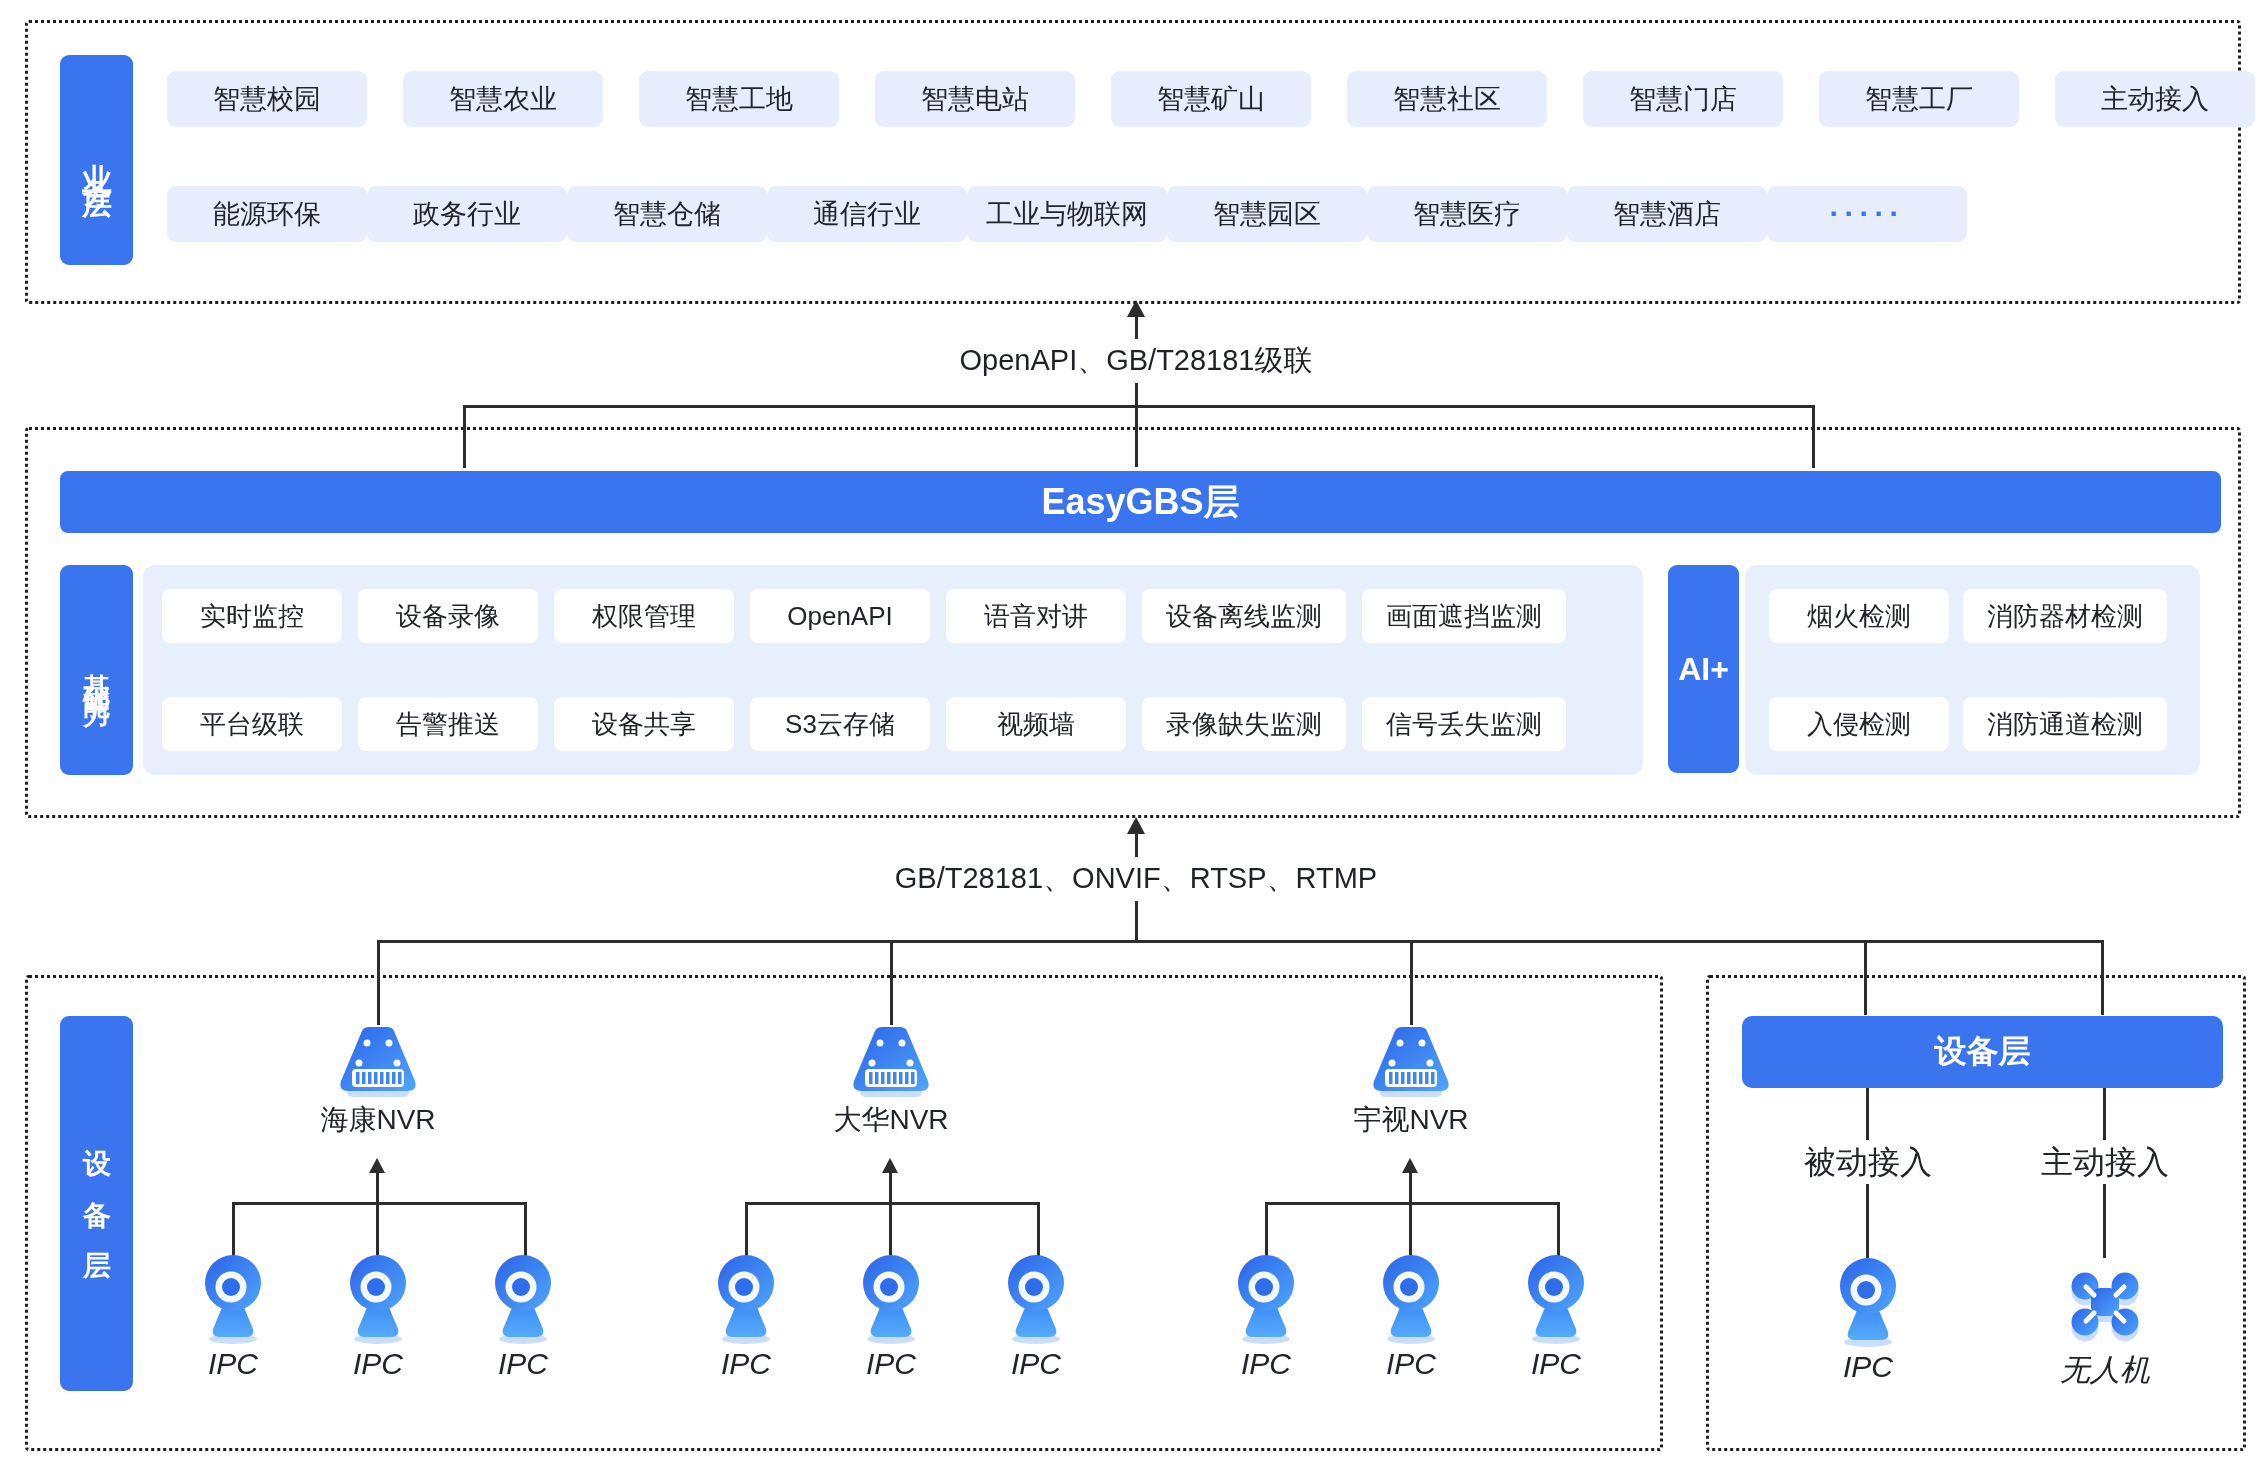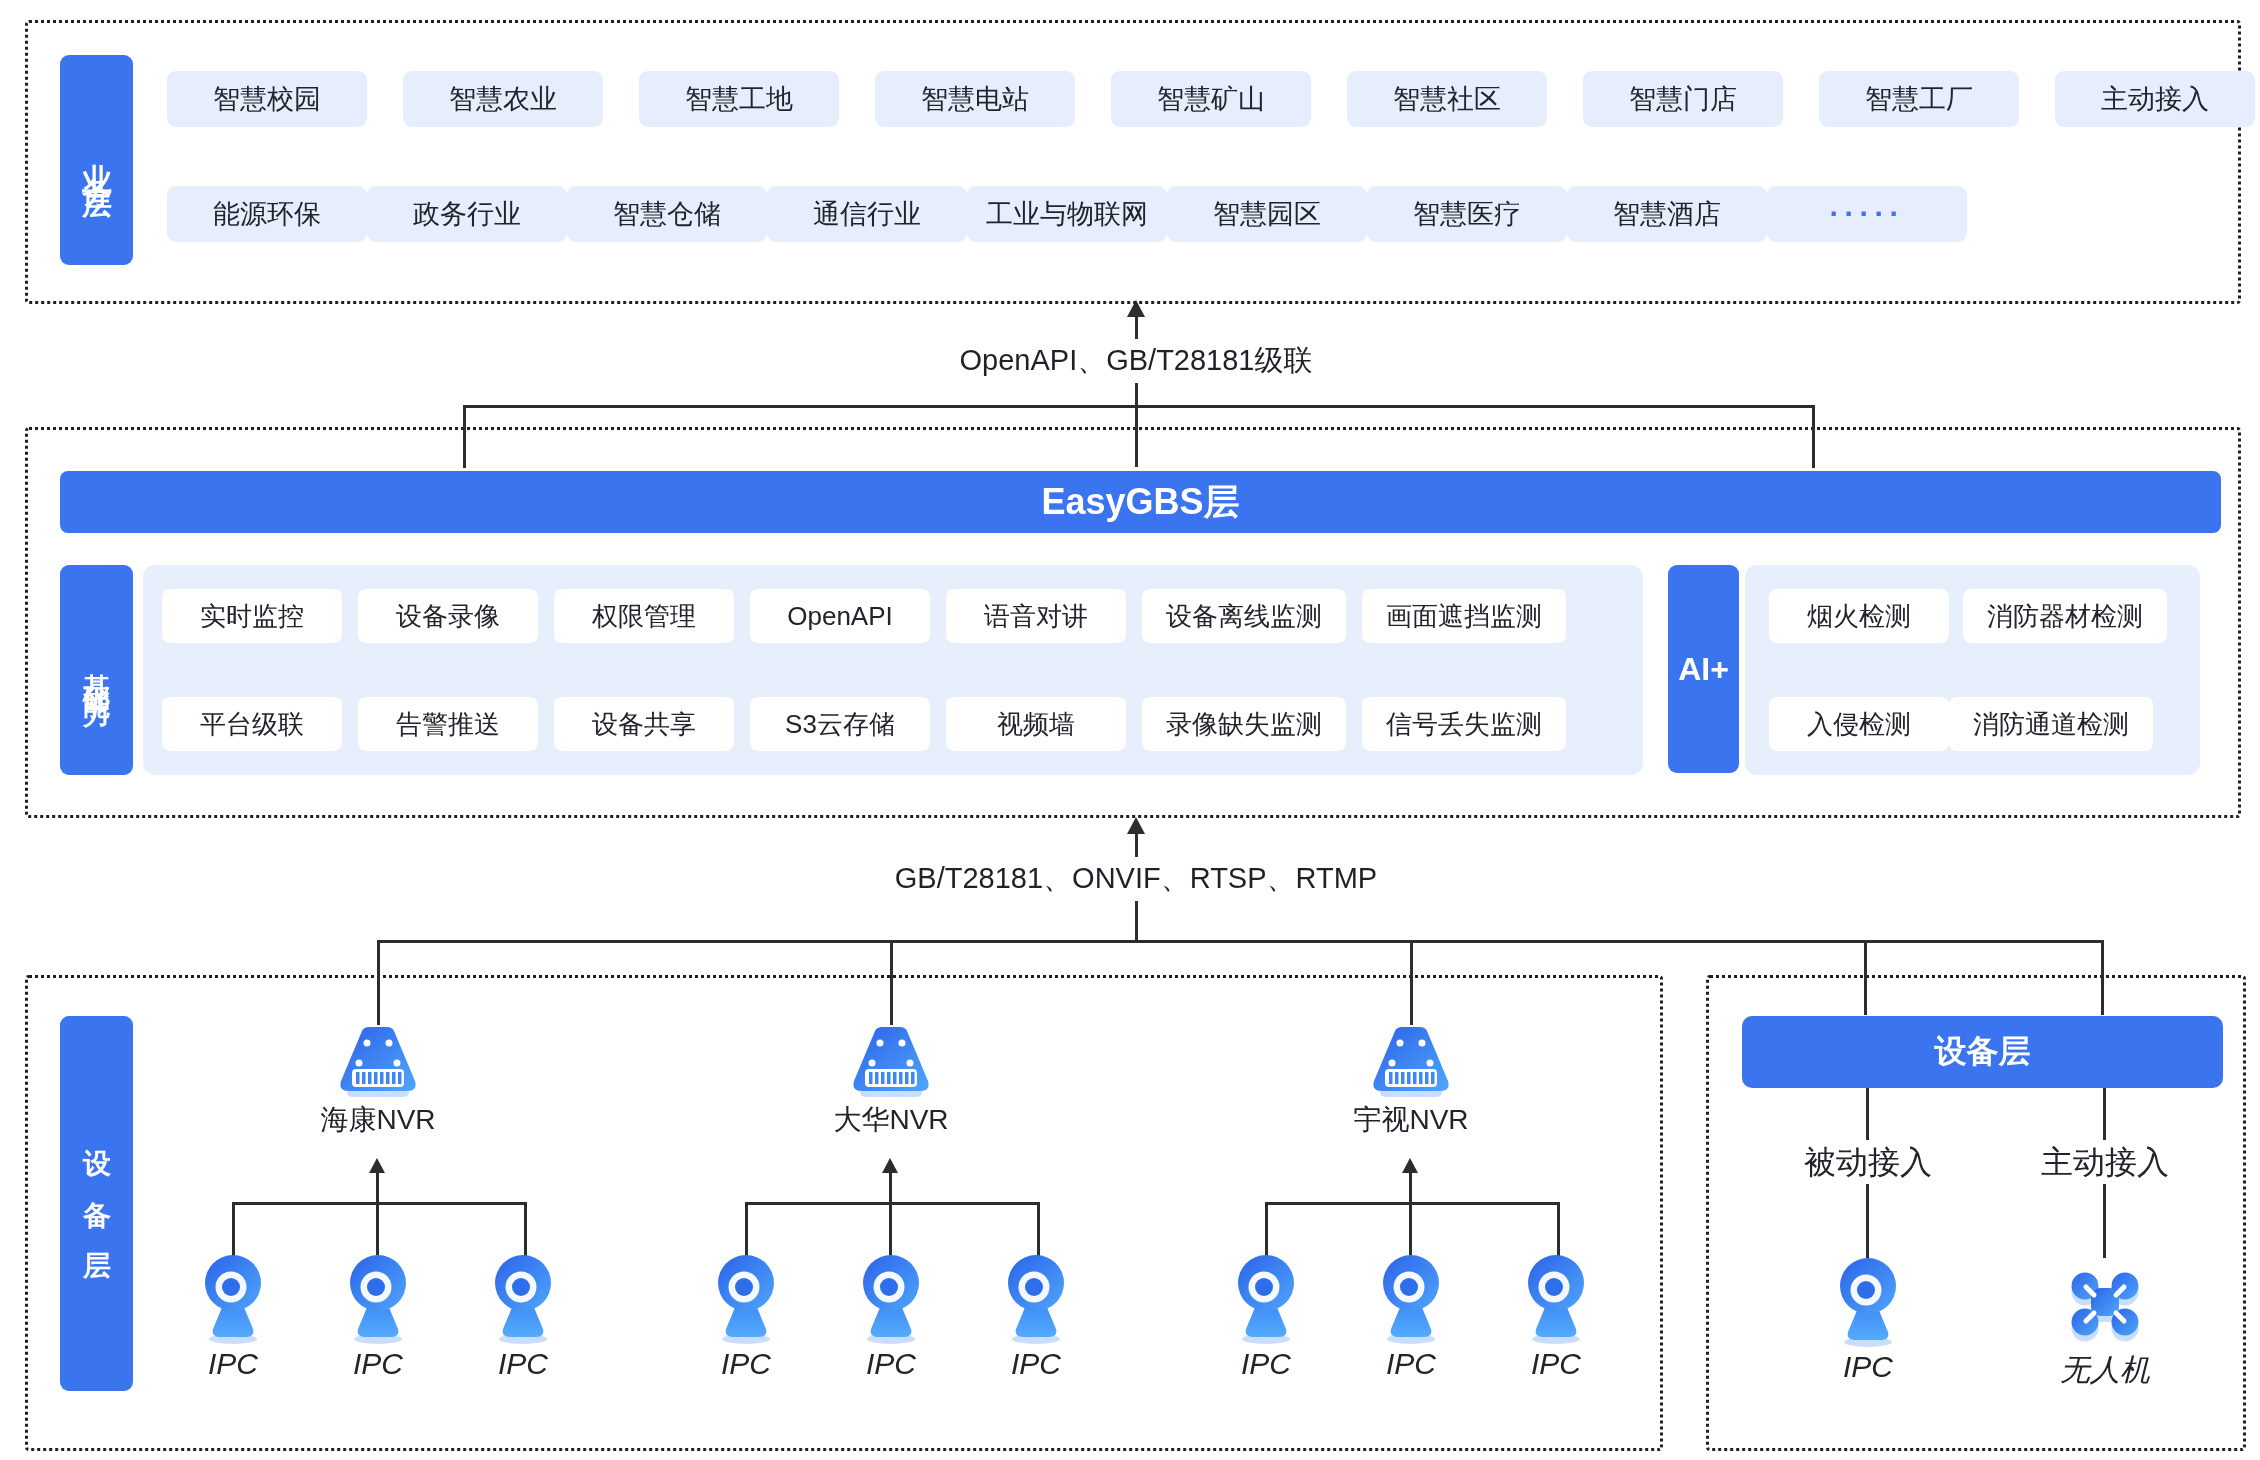--- a/index.html
+++ b/index.html
@@ -138,21 +138,21 @@
       </div>
     </div>
 
     <div class="blue-tag" style="left:1640px;top:135px;width:71px;height:208px;font-size:32px">AI+</div>
 
     <div class="panel" style="left:1717px;top:135px;width:455px;height:210px">
       <div class="panel-row" style="left:24px;top:24px;gap:14px">
         <div class="wchip">烟火检测</div>
         <div class="wchip">消防器材检测</div>
       </div>
-      <div class="panel-row" style="left:24px;top:132px;">
+      <div class="panel-row" style="left:24px;top:132px;gap:14px">
         <div class="wchip">入侵检测</div>
         <div class="wchip">消防通道检测</div>
       </div>
     </div>
   </div>
 
   <div class="conn-label" style="left:836px;top:856px;width:600px;height:46px">
     <span>GB/T28181、ONVIF、RTSP、RTMP</span>
   </div>
 

